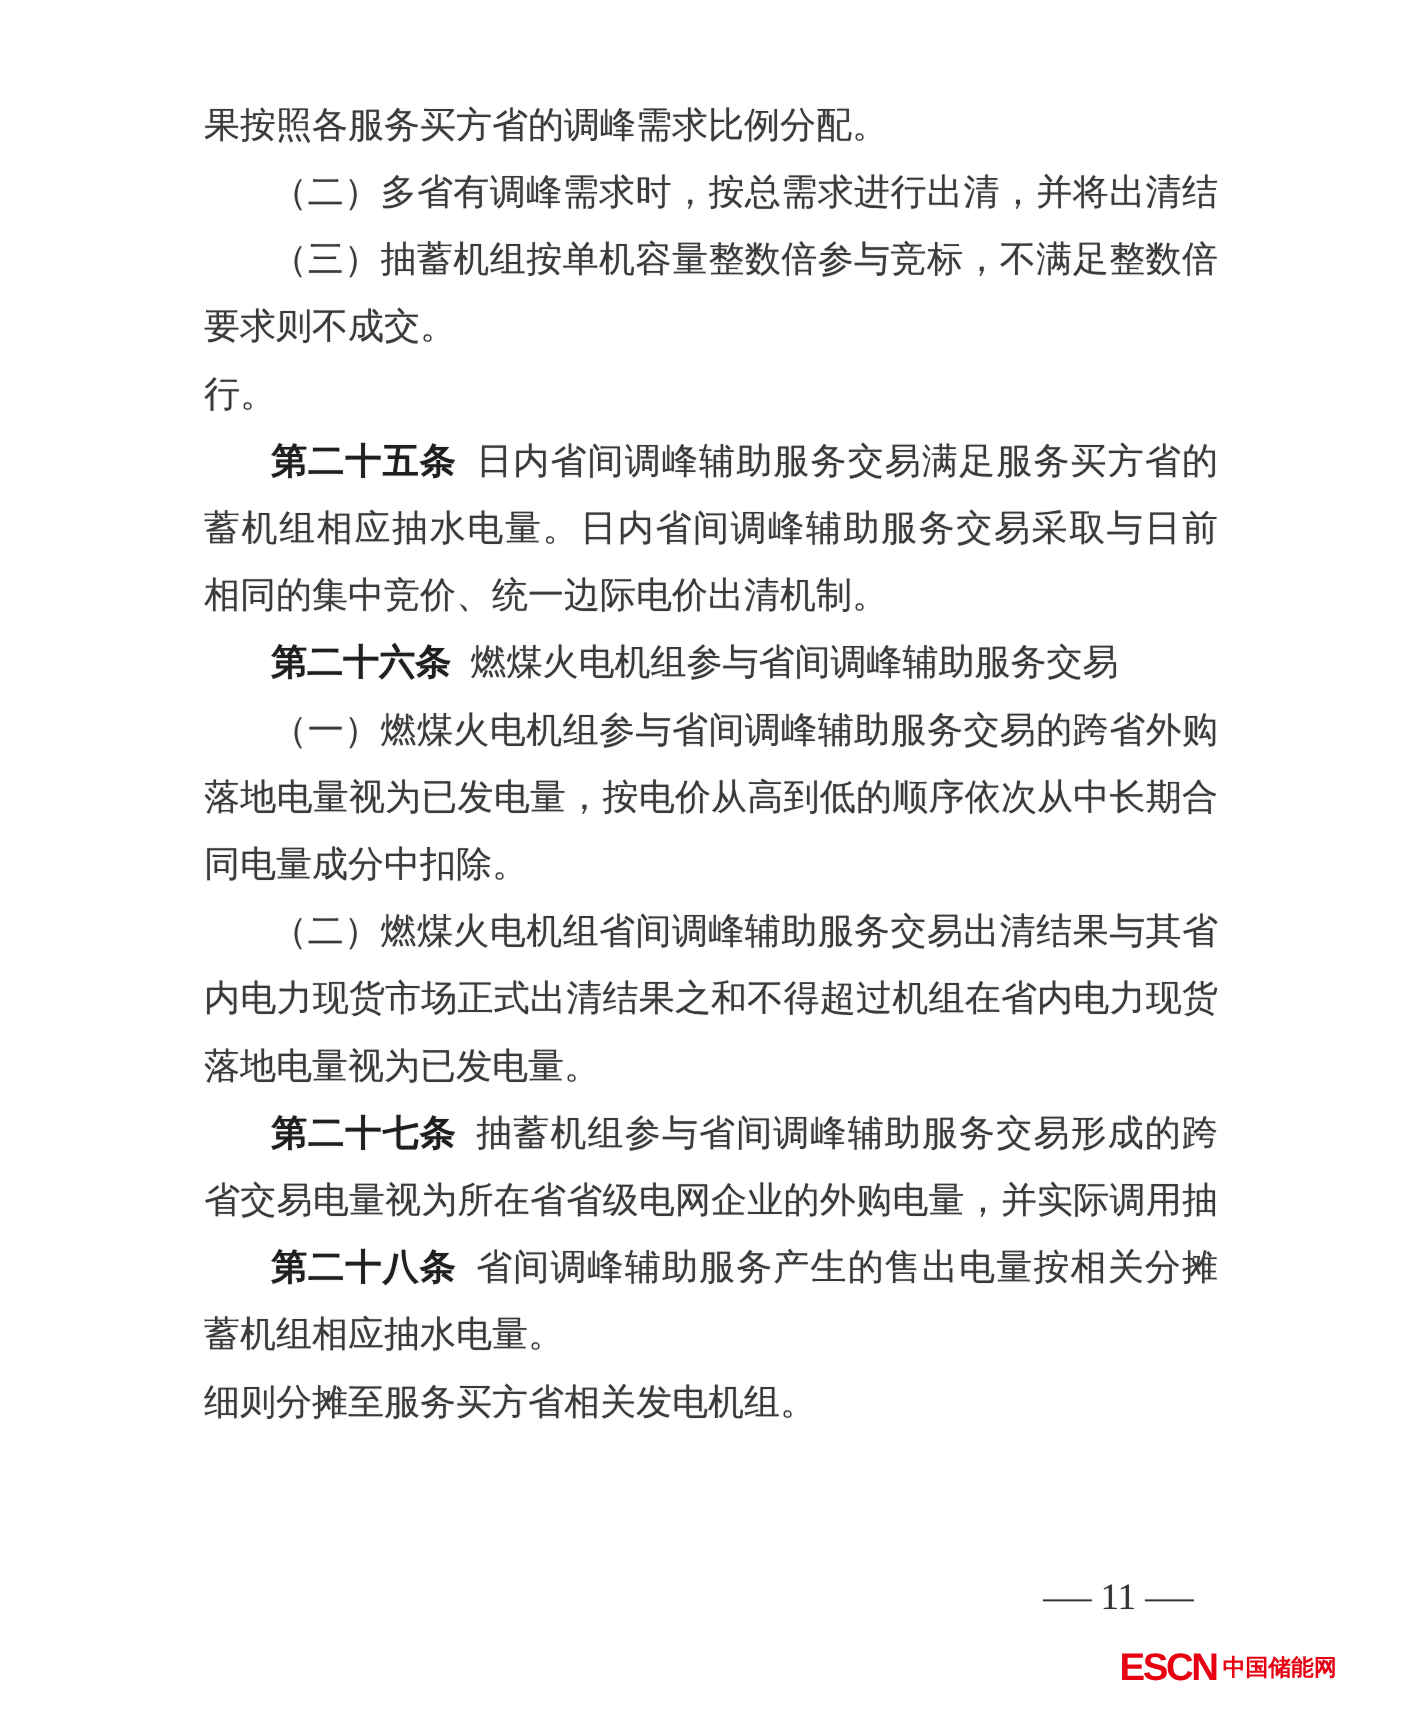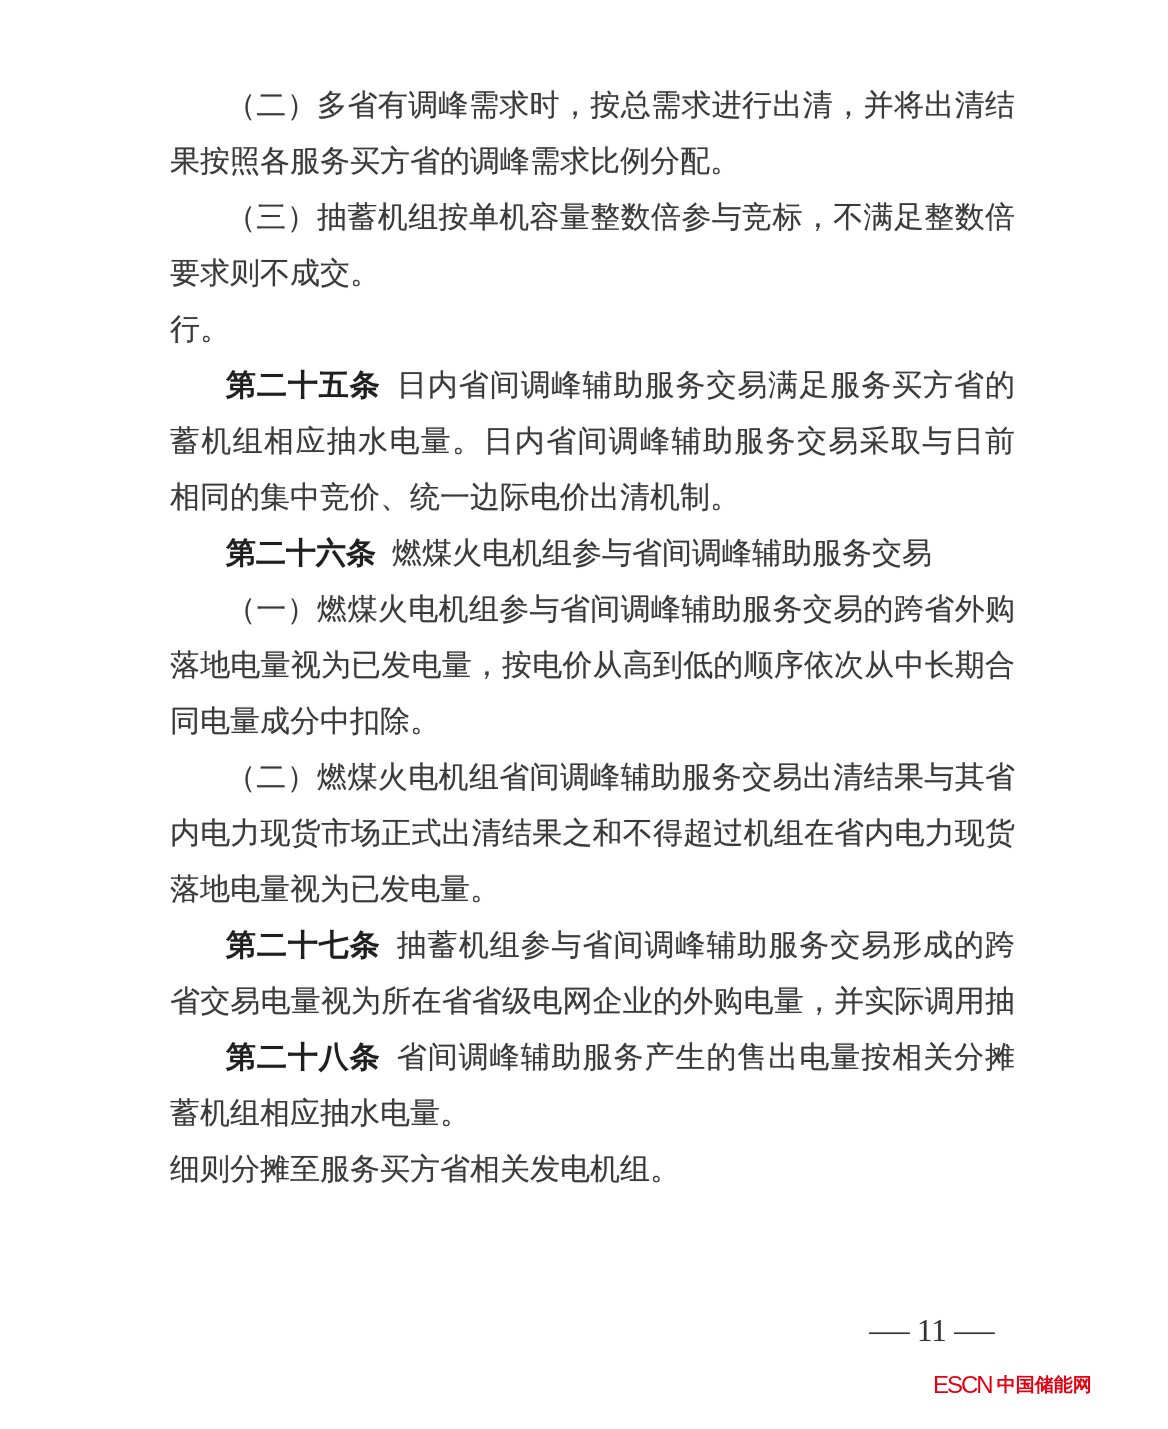--- a/index.html
+++ b/index.html
@@ -62,39 +62,39 @@
     position: absolute;
     top: 1371px;
     left: 933px;
     display: flex;
     align-items: center;
     gap: 5px;
     color: #e60012;
   }
   .logo-latin {
     font-family: "Liberation Sans", "DejaVu Sans", sans-serif;
-    font-weight: 400;
-    font-size: 24px;
+    font-weight: 700;
+    font-size: 32px;
     letter-spacing: -2px;
     text-align: center;
   }
   .logo-cjk {
     font-family: "Liberation Sans", "DejaVu Sans", sans-serif;
     font-weight: 900;
     font-size: 19px;
   }
 </style>
 </head>
 <body>
 
 <div class="page">
 
   <div class="text-block">
+      <div class="line">果按照各服务买方省的调峰需求比例分配。</div>
       <div class="line indent justify">（二）多省有调峰需求时，按总需求进行出清，并将出清结</div>
-      <div class="line">果按照各服务买方省的调峰需求比例分配。</div>
       <div class="line indent justify">（三）抽蓄机组按单机容量整数倍参与竞标，不满足整数倍</div>
       <div class="line">要求则不成交。</div>
       <div class="line">行。</div>
       <div class="line indent justify"><b>第二十五条</b>日内省间调峰辅助服务交易满足服务买方省的</div>
       <div class="line justify">蓄机组相应抽水电量。日内省间调峰辅助服务交易采取与日前</div>
       <div class="line">相同的集中竞价、统一边际电价出清机制。</div>
       <div class="line indent"><b>第二十六条</b>燃煤火电机组参与省间调峰辅助服务交易</div>
       <div class="line indent justify">（一）燃煤火电机组参与省间调峰辅助服务交易的跨省外购</div>
       <div class="line justify">落地电量视为已发电量，按电价从高到低的顺序依次从中长期合</div>
       <div class="line">同电量成分中扣除。</div>

